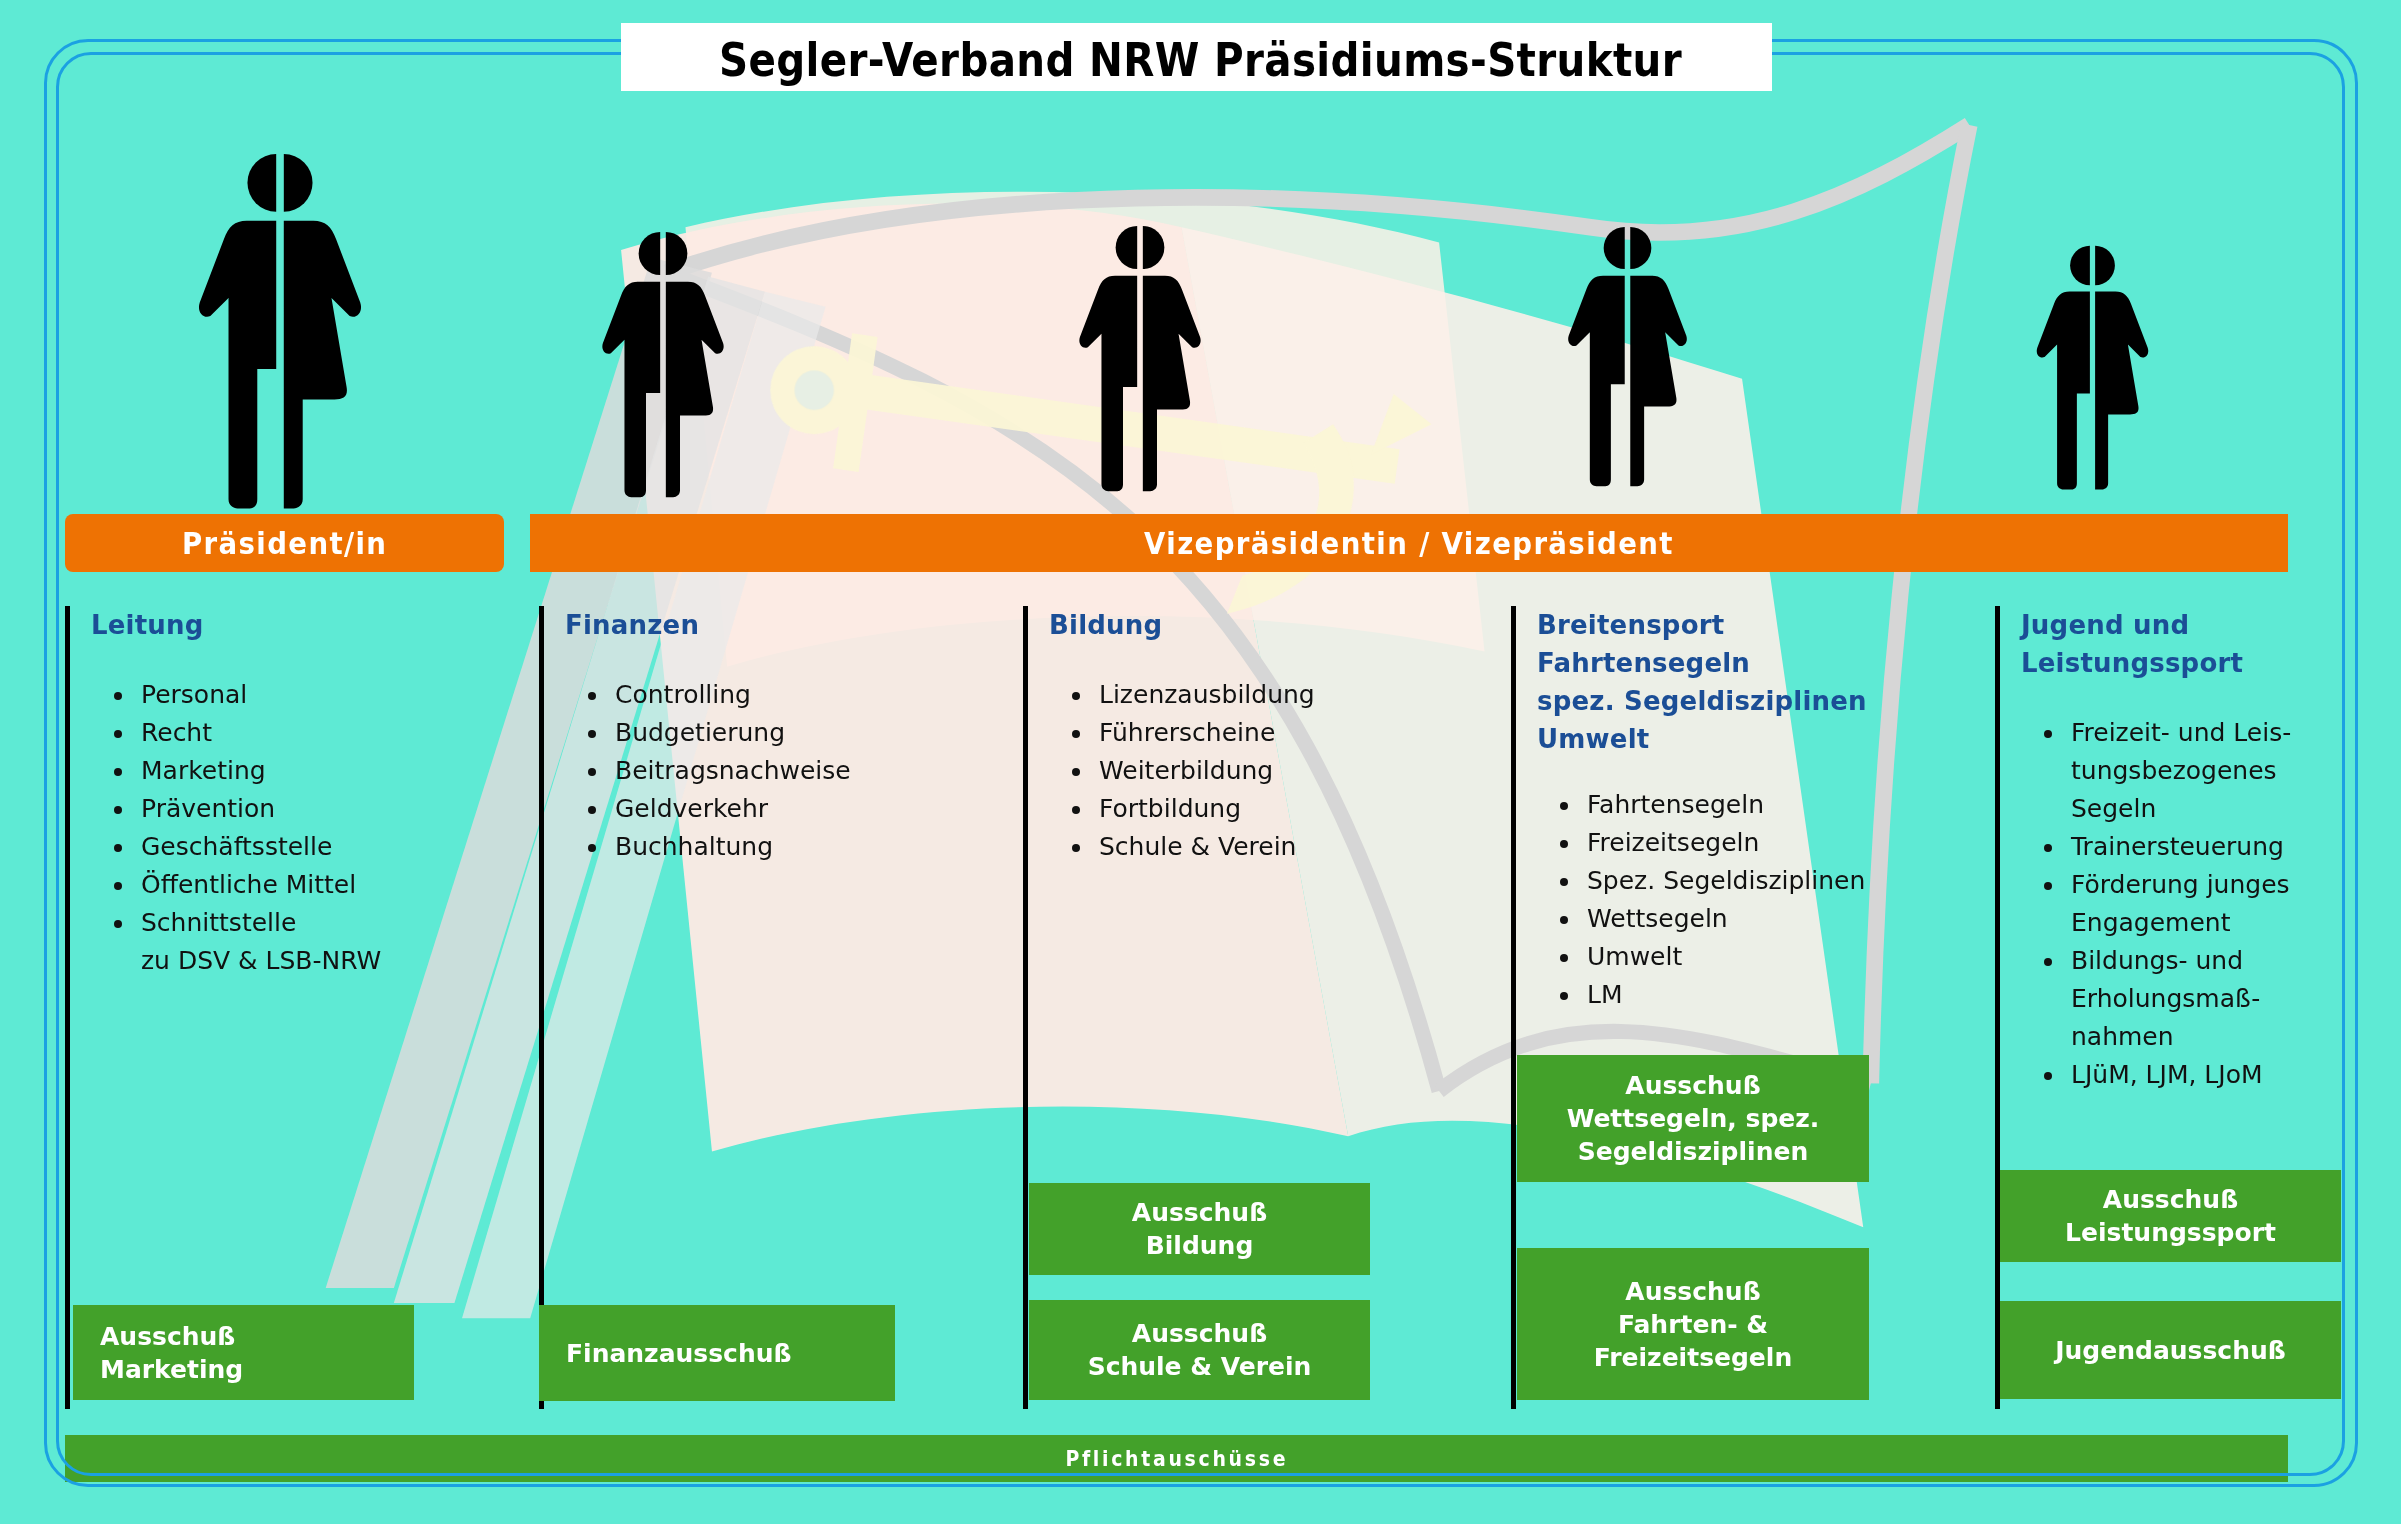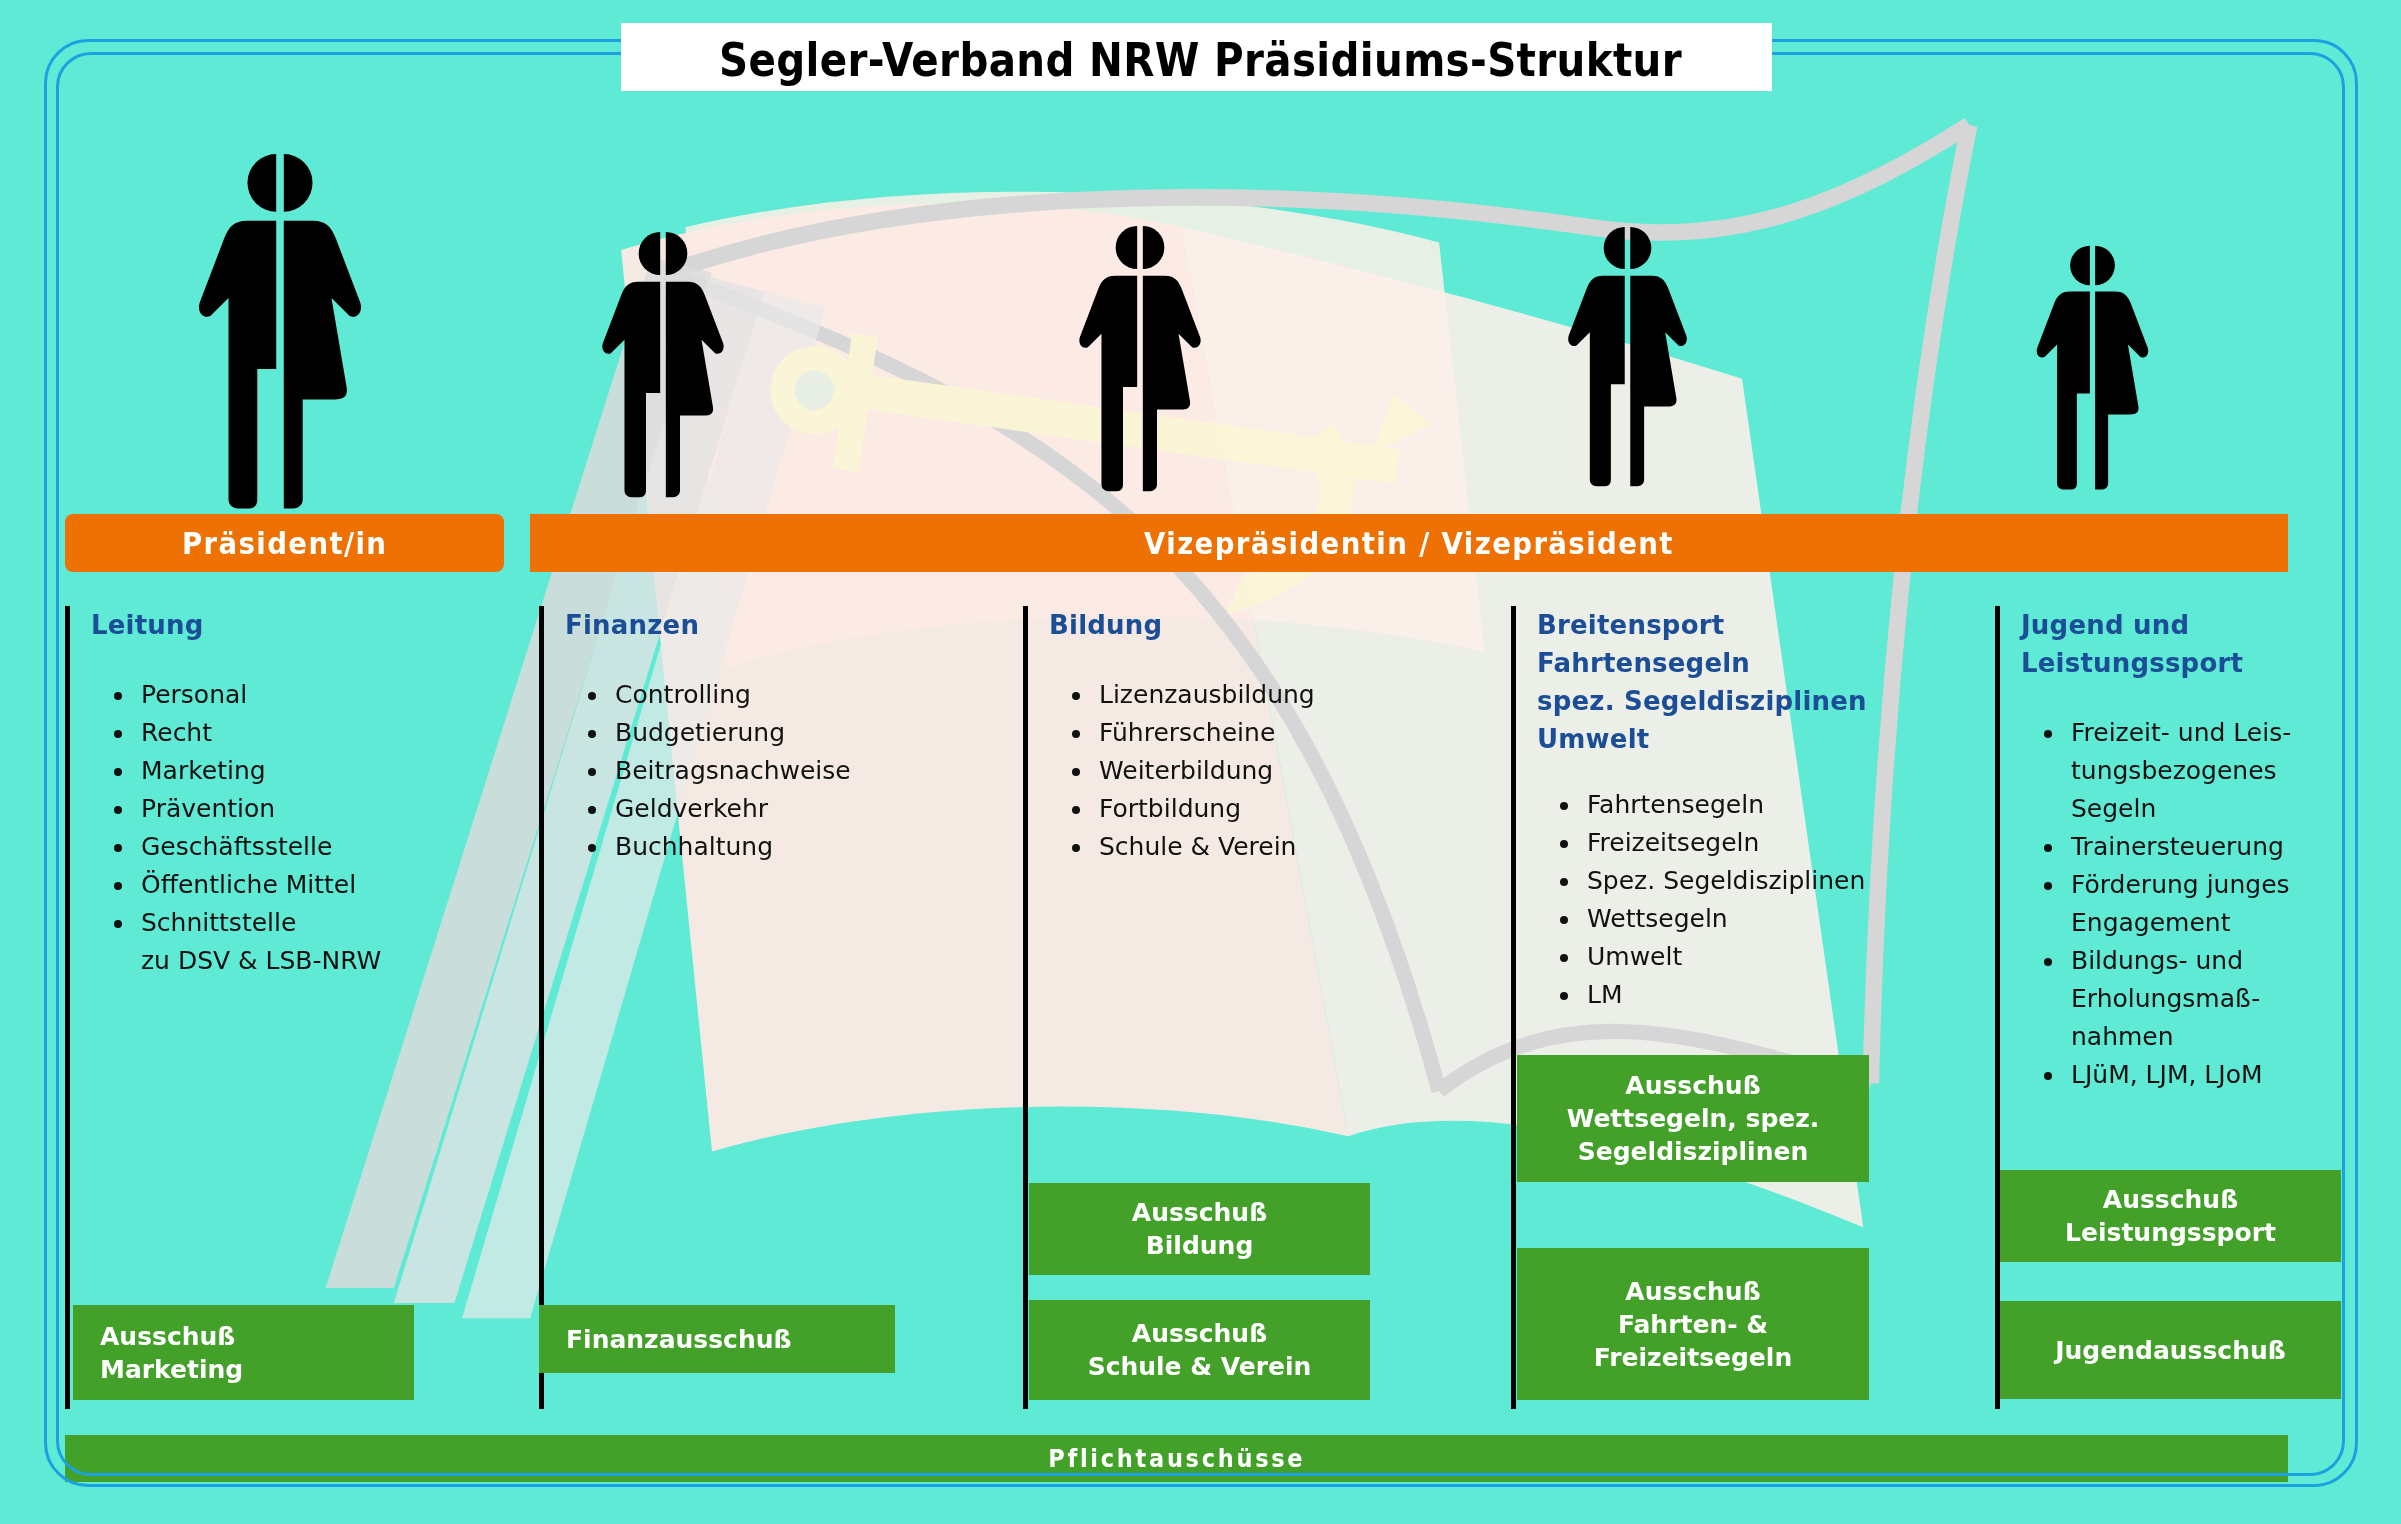--- a/index.html
+++ b/index.html
@@ -163,21 +163,21 @@
 
   
   #pflicht-bar {
     position: absolute;
     left: 65px; top: 1435px;
     width: 2223px; height: 47px;
     background: #43a12a;
     color: #ffffff;
     font-family: "DejaVu Sans", sans-serif;
     font-weight: bold;
-    font-size: 25px;
+    font-size: 21px;
     letter-spacing: 3px;
     display: flex;
     align-items: center;
     justify-content: center;
     z-index: 24;
   }
   #pflicht-bar span { transform: scaleX(0.9); display: inline-block; }
 </style>
 </head>
 <body>
@@ -292,21 +292,21 @@
     <div class="col-rule" style="height:803px;"></div>
     <div class="col-head" style="top:0px;">Finanzen</div>
     <ul class="col-list" style="top:70px;">
       <li>Controlling</li>
       <li>Budgetierung</li>
       <li>Beitragsnachweise</li>
       <li>Geldverkehr</li>
       <li>Buchhaltung</li>
     </ul>
   </div>
-  <div class="green-box leftal" style="left:539px; top:1305px; width:356px; height:68px;">Finanzausschuß</div>
+  <div class="green-box leftal" style="left:539px; top:1305px; width:356px; height:96px;">Finanzausschuß</div>
 
   <div class="column" style="left:1023px; top:606px; width:455px; height:803px;">
     <div class="col-rule" style="height:803px;"></div>
     <div class="col-head" style="top:0px;">Bildung</div>
     <ul class="col-list" style="top:70px;">
       <li>Lizenzausbildung</li>
       <li>Führerscheine</li>
       <li>Weiterbildung</li>
       <li>Fortbildung</li>
       <li>Schule &amp; Verein</li>

